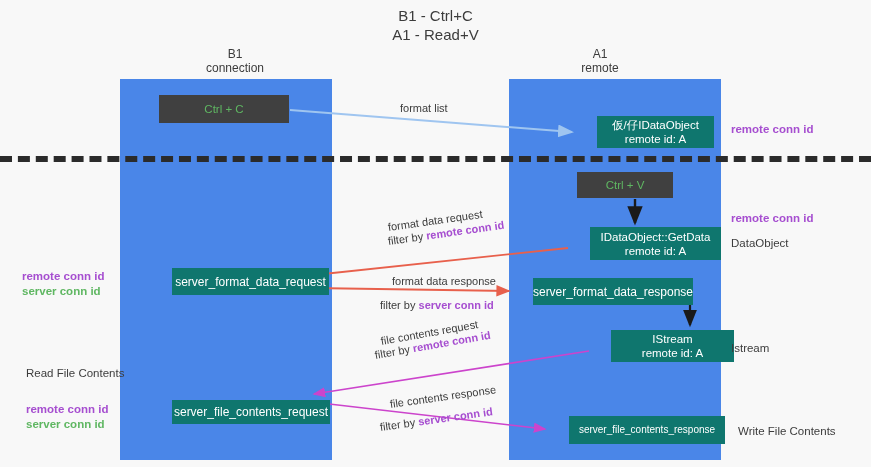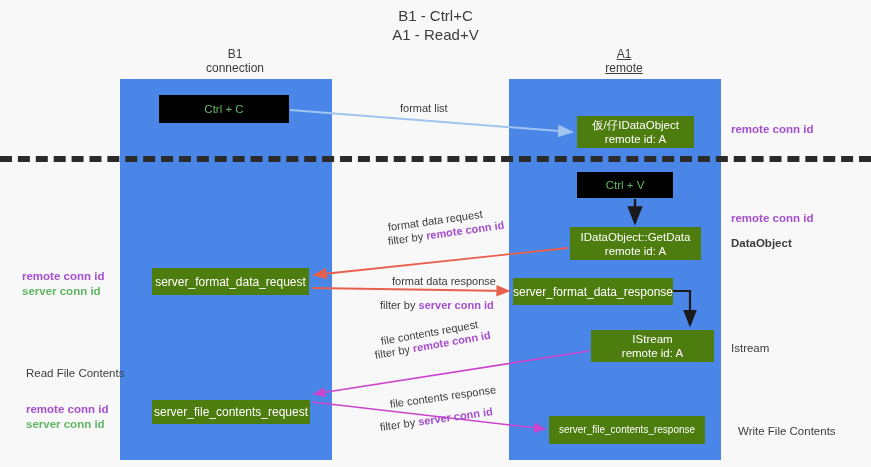--- a/index.html
+++ b/index.html
@@ -17,43 +17,43 @@
   .title {
     position:absolute; left:0; right:0; top:6px;
     text-align:center; font-size:15px; line-height:19px; color:#3c3c3c;
     white-space:pre-line;
   }
   .colhead {
     position:absolute; text-align:center; font-size:12px; line-height:14px;
     color:#3c3c3c; white-space:pre-line;
   }
   .colhead.b1 { left:120px; width:230px; top:47px; }
-  .colhead.a1 { left:509px; width:230px; top:47px;text-decoration:underline; }
+  .colhead.a1 { left:485px; width:230px; top:47px; }
 
   
   .column { position:absolute; background:#4a86e8; }
   .col-b1 { left:120px; width:212px; top:79px; height:381px; }
   .col-a1 { left:509px; width:212px; top:79px; height:381px; }
 
   
   .divider {
     position:absolute; left:0px; right:0px; top:156px; height:0;
     border-top:6px dashed #2b2b2b;
   }
 
   
   .box {
     position:absolute; box-sizing:border-box;
     display:flex; flex-direction:column;
     align-items:center; justify-content:center;
     color:#ffffff; font-size:11.5px; line-height:14px;
     text-align:center; white-space:pre-line; z-index:6;
   }
-  .box.green  { background:#000000; }
-  .box.orange { background:#4d7c0f; }
+  .box.green  { background:#404040; }
+  .box.orange { background:#0f766e;margin-left:20px; }
 
   
   .bx-ctrlc  { left:159px; top:95px;  width:130px; height:28px; }
   .bx-idobj  { left:577px; top:116px; width:117px; height:32px; }
   .bx-ctrlv  { left:577px; top:172px; width:96px; height:26px; }
   .bx-getdata{ left:570px; top:227px; width:131px; height:33px; }
   .bx-sfdreq { left:152px; top:268px; width:157px; height:27px; font-size:12px;}
   .bx-sfdres { left:513px; top:278px; width:160px; height:27px; font-size:12px;}
   .bx-istream{ left:591px; top:330px; width:123px; height:32px; }
   .bx-sfcreq { left:152px; top:400px; width:158px; height:24px; font-size:12px;}
@@ -61,21 +61,21 @@
 
   
   .ann { position:absolute; font-size:11.5px; line-height:15px; white-space:pre-line; z-index:7;}
   .ann.bold { font-weight:bold; }
   .purple { color:#a64ed0; }
   .green  { color:#5fb762; }
   .plain  { color:#3c3c3c; }
 
   .an-rci-top   { left:731px; top:122px; }
   .an-rci-mid   { left:731px; top:211px; }
-  .an-dataobject{ left:731px; top:236px;font-weight:bold; }
+  .an-dataobject{ left:731px; top:236px; }
   .an-istream   { left:731px; top:341px; }
   .an-write     { left:738px; top:424px; }
   .an-left-ids  { left:22px;  top:269px; }
   .an-read      { left:26px;  top:366px; }
   .an-left-ids2 { left:26px;  top:402px; }
 
   
   .elab {
     position:absolute; font-size:11px; line-height:15px; z-index:7;
     color:#3c3c3c; white-space:nowrap;

